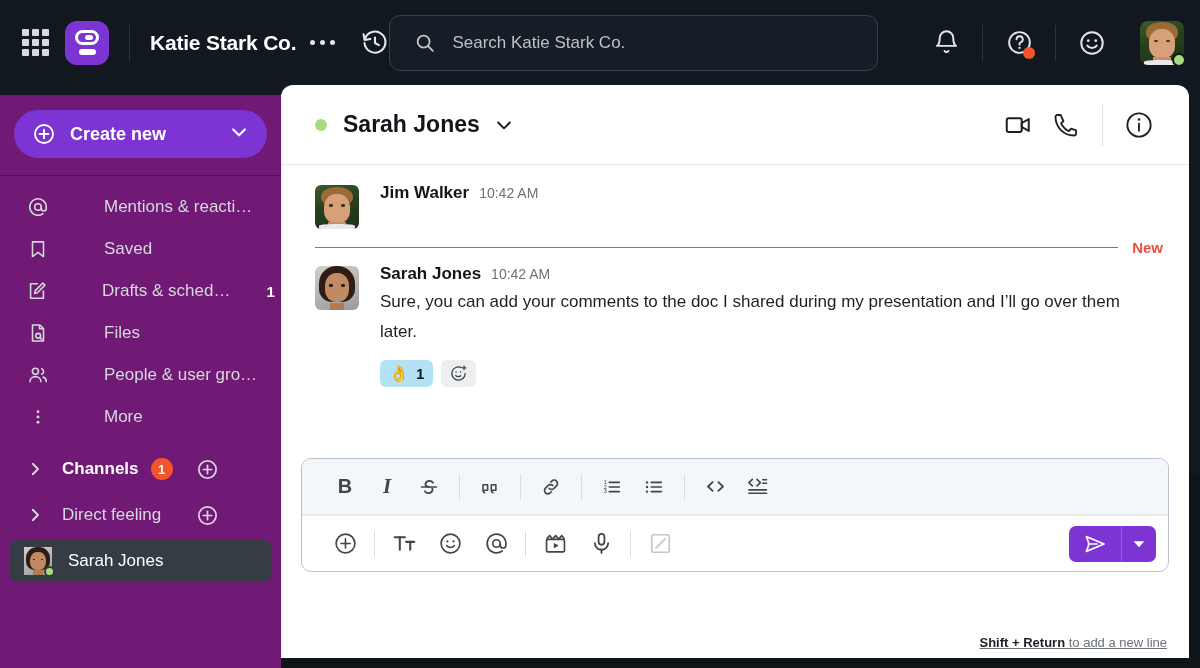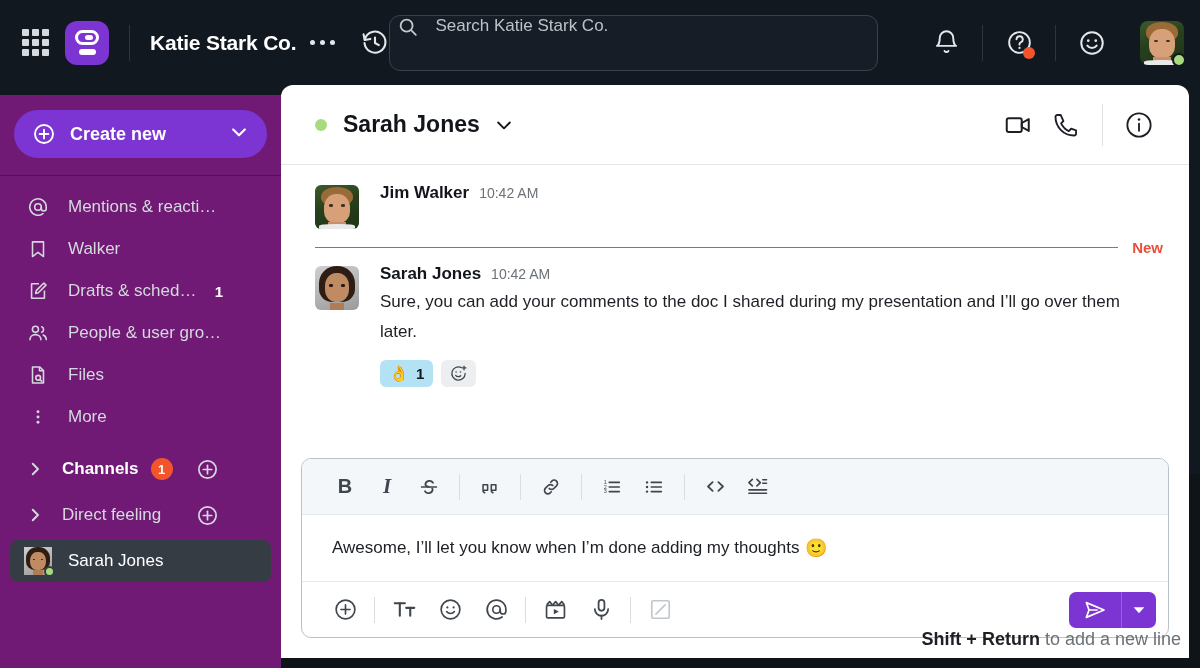--- a/index.html
+++ b/index.html
@@ -31,22 +31,22 @@
                          background:#fff;border-radius:3px;}
   .logo .bar { width: 17px; height: 6px; background: #fff; border-radius: 3px; margin-top: 4px; }
   .divider-v { width: 1px; height: 36px; background: #2c343d; margin: 0 20px; }
   .ws-title { color: #fff; font-size: 21px; font-weight: bold; letter-spacing: -0.2px; cursor: pointer; }
   .ellipsis { display: flex; gap: 5px; margin-left: 14px; cursor: pointer; }
   .ellipsis i { width: 5px; height: 5px; border-radius: 50%; background: #e4e7ea; display: block; }
   .hist { margin-left: 26px; cursor: pointer; display: flex; }
 
   .search {
     width: 489px; height: 56px; border: 1px solid #39424c;
-    border-radius: 11px; background: #161d26; display: flex; 
-    padding: 0 7px; cursor: text;
+    border-radius: 11px; background: #161d26; display: flex; align-items: center;
+    padding: 0 24px; cursor: text;
   }
   .search-ph { color: #bcc2c8; font-size: 17px; margin-left: 16px; }
 
   .topright { margin-left: auto; display: flex; align-items: center; height: 100%; }
   .tr-icon { width: 44px; height: 44px; display: flex; align-items: center; justify-content: center;
              cursor: pointer; position: relative; margin: 0 14px; }
   .badge-dot { position: absolute; width: 12px; height: 12px; border-radius: 50%;
                background: #f2552c; right: 6px; bottom: 6px; }
   .avatar-top { width: 44px; height: 44px; border-radius: 8px; margin-right: 16px; margin-left: 12px;
                 position: relative; overflow: visible; cursor: pointer; }
@@ -60,21 +60,21 @@
   .create-btn {
     margin: 15px 14px 0 14px; height: 48px; background: #7c34d2; border-radius: 24px;
     display: flex; align-items: center; padding: 0 18px; cursor: pointer;
   }
   .create-label { color: #fff; font-size: 18px; font-weight: bold; margin-left: 14px; }
   .chev-down { margin-left: auto; }
   .sb-sep { height: 1px; background: #242c35; margin-top: 17px; }
 
   .nav-list { padding-top: 10px; }
   .nav-item { height: 42px; display: flex; align-items: center; padding: 0 14px 0 26px;
-              cursor: pointer; }
+              cursor: pointer; gap: 36px; }
   .nav-ico { width: 24px; display: flex; align-items: center; justify-content: center; }
   .nav-label { color: #d5d9dd; font-size: 17px; margin-left: 18px; white-space: nowrap; }
   .nav-count { margin-left: auto; color: #fff; font-size: 15px; font-weight: bold; padding-right: 44px; }
 
   .sect { height: 46px; display: flex; align-items: center; padding: 0 14px 0 26px; cursor: pointer; }
   .sect-label { font-size: 17px; margin-left: 18px; color: #d5d9dd; }
   .sect-label.bold { font-weight: bold; color: #fff; }
   .pill-count { background: #f2552c; color: #fff; font-size: 13px; font-weight: bold;
                 border-radius: 11px; min-width: 22px; height: 22px; display: flex;
                 align-items: center; justify-content: center; margin-left: 12px; padding: 0 6px; }
@@ -137,21 +137,21 @@
              border-top: 1px solid #e7ebee; }
   .act-btn { width: 46px; height: 40px; display: flex; align-items: center; justify-content: center;
              cursor: pointer; }
   .act-sep { width: 1px; height: 26px; background: #d9dee3; margin: 0 6px; }
   .send-grp { margin-left: auto; display: flex; height: 36px; border-radius: 7px;
               overflow: hidden; background: #7c34d2; }
   .send-btn { width: 52px; display: flex; align-items: center; justify-content: center; cursor: pointer; }
   .send-split { width: 1px; background: #9a5fe0; }
   .send-caret { width: 34px; display: flex; align-items: center; justify-content: center; cursor: pointer; }
 
-  .foot-hint { position: absolute; right: 8px; bottom: 8px; font-size: 18px; color: #6b7177; }
+  .foot-hint { position: absolute; right: 22px; bottom: 8px; font-size: 13px; color: #6b7177; text-decoration: underline; }
   .foot-hint b { color: #1c1f24; }
 
   
   .face { width: 100%; height: 100%; position: relative; }
   .face.m { background: linear-gradient(160deg,#3e5a2e 0%,#27401c 45%,#1d3316 100%); }
   .face.m .hair { position:absolute; left:14%; top:4%; width:72%; height:44%;
                   background:#9a6a37; border-radius:50% 50% 42% 42%; }
   .face.m .skin { position:absolute; left:21%; top:20%; width:58%; height:66%;
                   background:#d7a079; border-radius:46% 46% 40% 40%; }
   .face.m .neck { position:absolute; left:30%; bottom:0; width:40%; height:16%;
@@ -286,57 +286,57 @@
           </span>
         <span class="nav-label">Mentions &amp; reacti…</span>
       </div>
 
       <div class="nav-item">
         <span class="nav-ico">
           <svg width="22" height="22" viewBox="0 0 24 24" fill="none" stroke="#d5d9dd" stroke-width="1.7" stroke-linejoin="round">
               <path d="M6 4.2h12v16l-6-4.6-6 4.6z"></path>
             </svg>
           </span>
-        <span class="nav-label">Walker</span>
+        <span class="nav-label">Saved</span>
       </div>
 
       <div class="nav-item">
         <span class="nav-ico">
           <svg width="22" height="22" viewBox="0 0 24 24" fill="none" stroke="#d5d9dd" stroke-width="1.7" stroke-linejoin="round">
               <path d="M19 11.5V20H5V4h8"></path>
               <path d="M18.4 3.3l2.3 2.3-8.3 8.3-3 .7.7-3z"></path>
             </svg>
           </span>
         <span class="nav-label">Drafts &amp; sched…</span>
         <span class="nav-count">1</span>
       </div>
 
+
+      <div class="nav-item">
+        <span class="nav-ico">
+          <svg width="22" height="22" viewBox="0 0 24 24" fill="none" stroke="#d5d9dd" stroke-width="1.7" stroke-linejoin="round">
+            <path d="M14 3.2H6v17.6h12V7.2z"></path>
+              <polyline points="13.6,3.2 13.6,7.4 18,7.4"></polyline>
+            <circle cx="12.2" cy="15" r="2.6"></circle>
+              <line x1="14.2" y1="17" x2="16.2" y2="19" stroke-linecap="round"></line>
+          </svg>
+          </span>
+        <span class="nav-label">Files</span>
+      </div>
 
       <div class="nav-item">
         <span class="nav-ico">
           <svg width="22" height="22" viewBox="0 0 24 24" fill="none" stroke="#d5d9dd" stroke-width="1.7" stroke-linecap="round" stroke-linejoin="round">
             <circle cx="9.2" cy="8" r="3.3"></circle>
               <path d="M3.2 19.4c0-3.4 2.7-5.6 6-5.6s6 2.2 6 5.6"></path>
             <path d="M16 5.2a3.2 3.2 0 0 1 0 6"></path>
               <path d="M17.6 14.2c2 .7 3.4 2.5 3.4 5"></path>
           </svg>
           </span>
         <span class="nav-label">People &amp; user gro…</span>
-      </div>
-
-      <div class="nav-item">
-        <span class="nav-ico">
-          <svg width="22" height="22" viewBox="0 0 24 24" fill="none" stroke="#d5d9dd" stroke-width="1.7" stroke-linejoin="round">
-            <path d="M14 3.2H6v17.6h12V7.2z"></path>
-              <polyline points="13.6,3.2 13.6,7.4 18,7.4"></polyline>
-            <circle cx="12.2" cy="15" r="2.6"></circle>
-              <line x1="14.2" y1="17" x2="16.2" y2="19" stroke-linecap="round"></line>
-          </svg>
-          </span>
-        <span class="nav-label">Files</span>
       </div>
 
       <div class="nav-item">
         <span class="nav-ico">
           <svg width="22" height="22" viewBox="0 0 24 24" fill="#d5d9dd">
             <circle cx="12" cy="6.2" r="1.6"></circle>
               <circle cx="12" cy="12" r="1.6"></circle>
               <circle cx="12" cy="17.8" r="1.6"></circle>
           </svg>
           </span>
@@ -547,24 +547,20 @@
             <polyline points="6.6,4.6 3,8 6.6,11.4"></polyline>
               <polyline points="11.4,4.6 15,8 11.4,11.4"></polyline>
             <line x1="17.5" y1="5" x2="21.4" y2="5"></line>
               <line x1="17.5" y1="8.6" x2="21.4" y2="8.6"></line>
             <line x1="3" y1="15.5" x2="21.4" y2="15.5"></line>
               <line x1="3" y1="19" x2="21.4" y2="19"></line>
             </svg>
         </span>
       </div>
 
-      <div class="editor">
-        <span>Awesome, I’ll let you know when I’m done adding my thoughts</span>
-        <span class="emo">🙂</span>
-      </div>
 
       <div class="act-bar">
         <span class="act-btn">
           <svg width="25" height="25" viewBox="0 0 24 24" fill="none" stroke="#3f464d" stroke-width="1.6">
             <circle cx="12" cy="12" r="9"></circle>
               <line x1="12" y1="7.6" x2="12" y2="16.4" stroke-linecap="round"></line>
             <line x1="7.6" y1="12" x2="16.4" y2="12" stroke-linecap="round"></line>
             </svg>
         </span>
         <span class="act-sep"></span>

